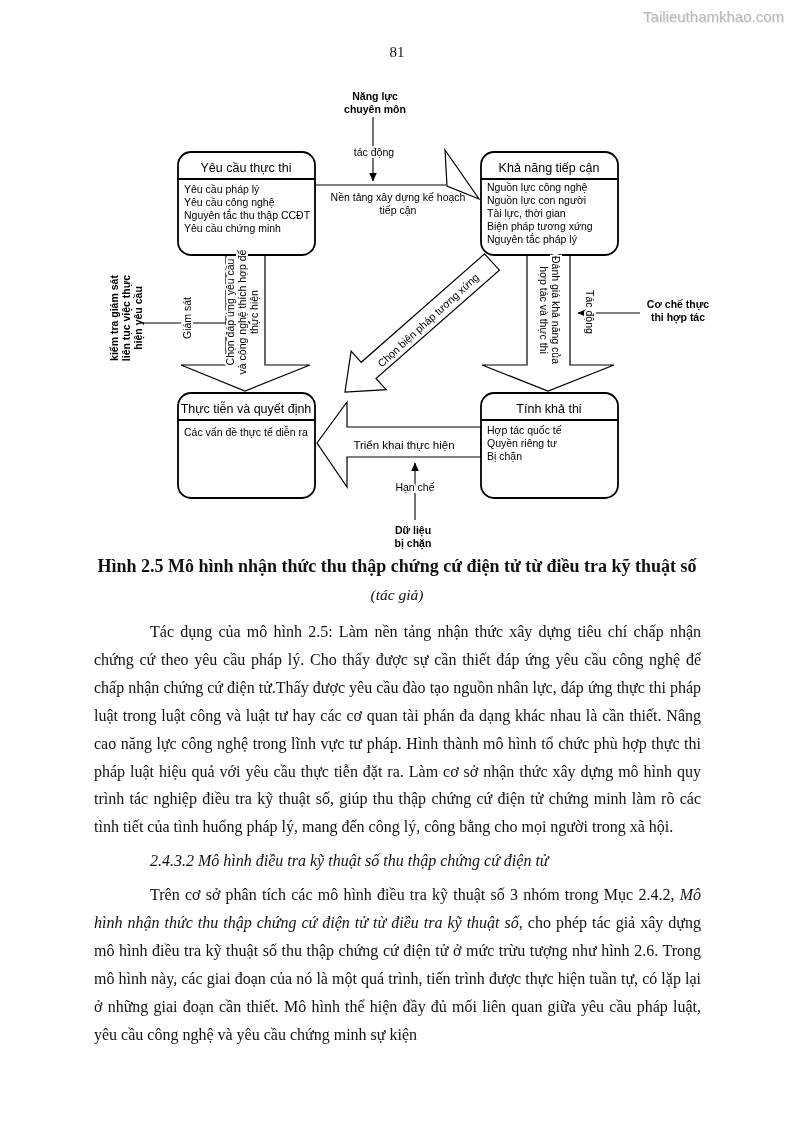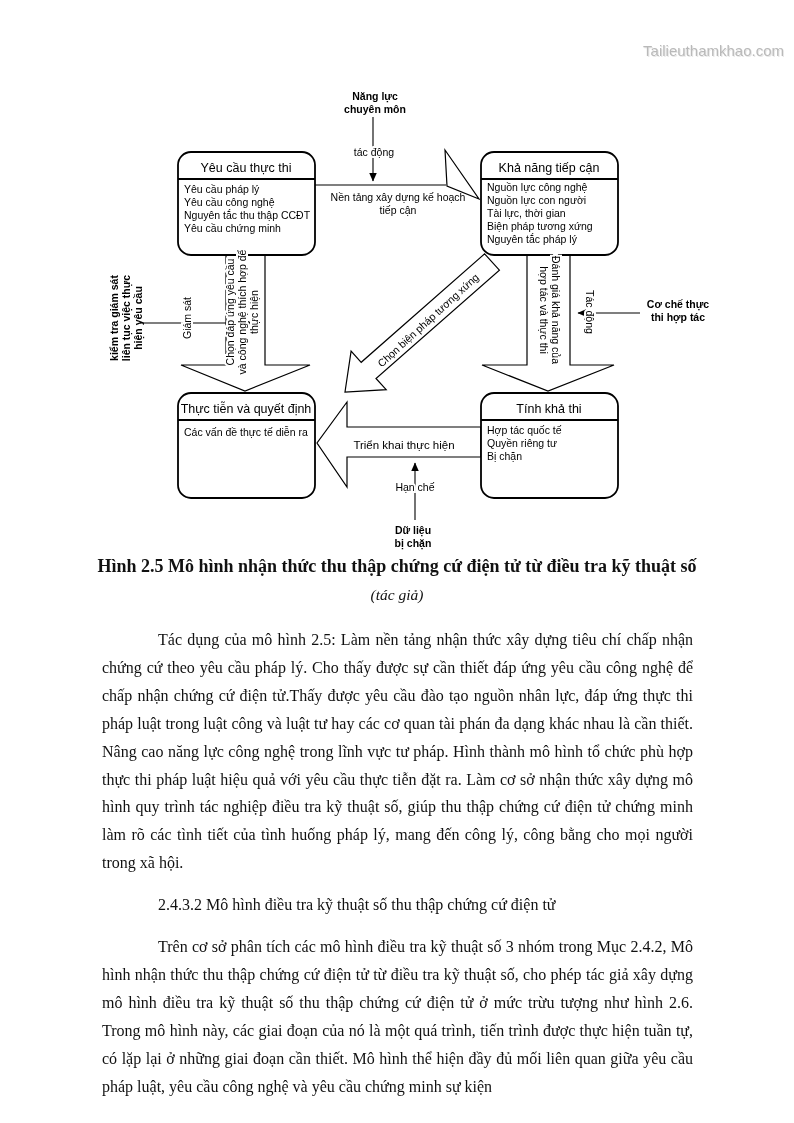--- a/index.html
+++ b/index.html
@@ -9,21 +9,20 @@
     background:#ffffff;
     font-family:"Liberation Serif", serif;
     color:#111;
     overflow:hidden;
   }
   .watermark{
     position:absolute;top:8px;right:10px;
     font-family:"Liberation Sans", sans-serif;
     font-size:15px;color:#b9b9b9;
     text-shadow:1px 1px 0 #e8e8e8;
-    margin-top:34px;
   }
   .pagenum{
     position:absolute;top:44px;left:0;width:100%;
     text-align:center;font-size:15px;color:#222;
   }
   svg.diagram{position:absolute;top:0;left:0;
     font-family:"Liberation Sans", sans-serif;}
   svg .boxrect{fill:#fff;stroke:#000;stroke-width:1.8;}
   svg .divider{stroke:#000;stroke-width:1.8;}
   svg .blockarrow{fill:#fff;stroke:#000;stroke-width:1.2;}
@@ -39,29 +38,30 @@
     text-align:center;font-size:18px;font-weight:bold;
   }
   .caption-author{
     position:absolute;left:0;top:586px;width:100%;
     text-align:center;font-size:15.5px;font-weight:normal;font-style:italic;
   }
   .body-text{
     position:absolute;left:88px;top:612px;width:619px;
     font-size:16px;line-height:27.9px;text-align:justify;
   }
-  .body-text p{margin:14px;text-indent:56px;}
-  .it{}
+  .body-text p{margin:6px;text-indent:56px;}
+  .it{font-style:italic;}
 </style>
 </head>
 <body>
 
 <div class="page">
 
   <div class="watermark">Tailieuthamkhao.com</div>
+  <div class="pagenum">81</div>
 
   <svg class="diagram" width="794" height="556" viewBox="0 0 794 556">
     <defs>
       <marker id="arr" markerWidth="9" markerHeight="8" refX="7.5" refY="3.5" orient="auto">
         <path d="M0,0 L8,3.5 L0,7 Z" fill="#000"></path>
       </marker>
     </defs>
 
     <path class="blockarrow" d="M226,255 L226,365 L181,365 L245,391 L310,365 L265,365 L265,255 Z"></path>
     <path class="blockarrow" d="M527,255 L527,365 L482,365 L548,391 L614,365 L570,365 L570,255 Z"></path>

